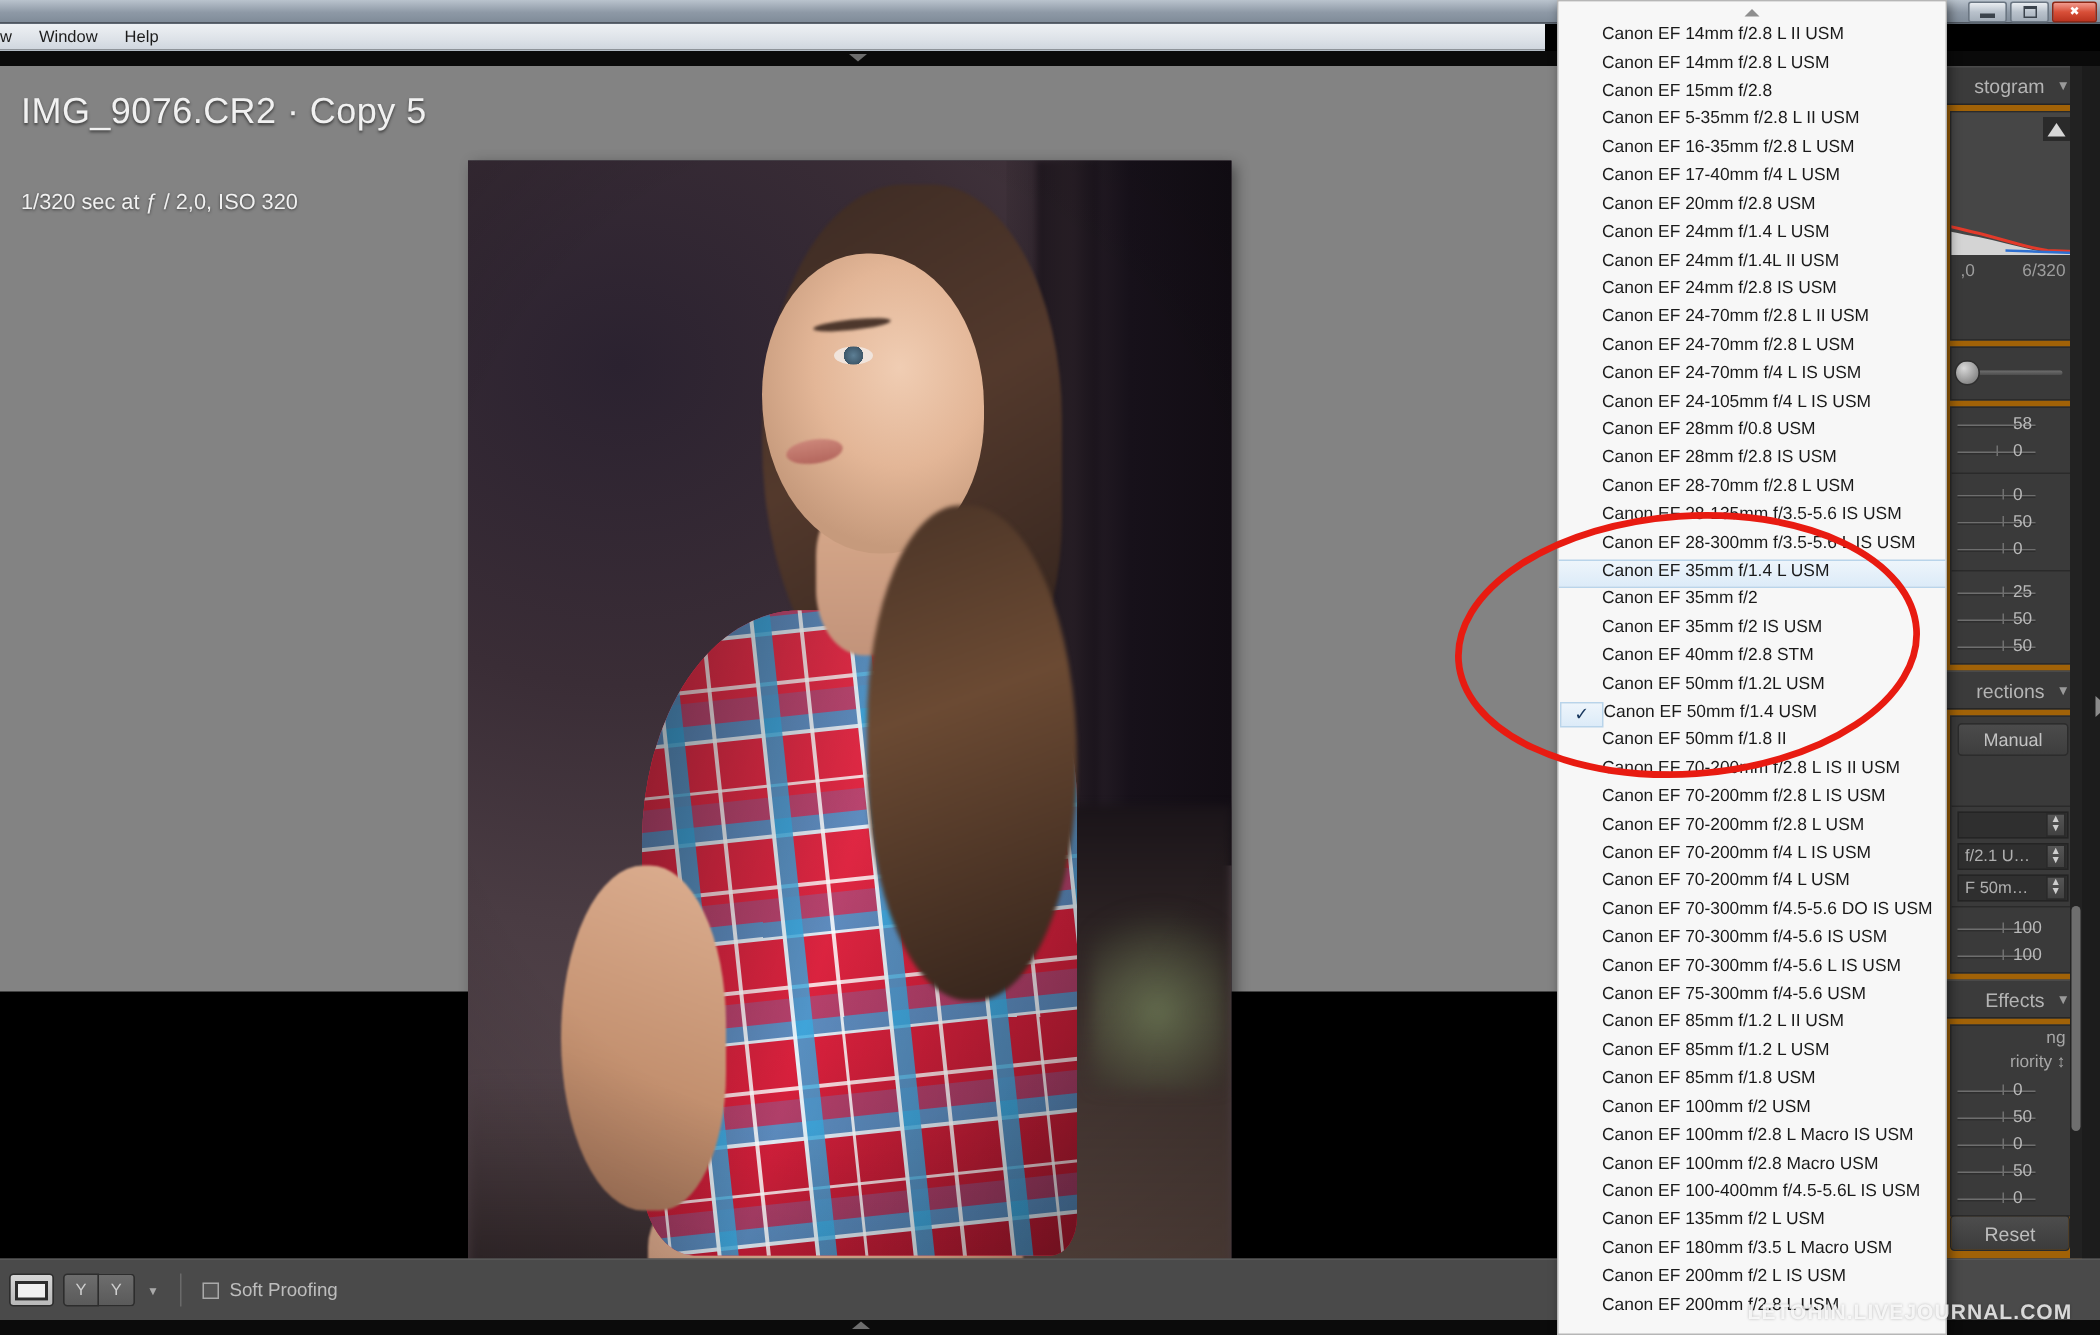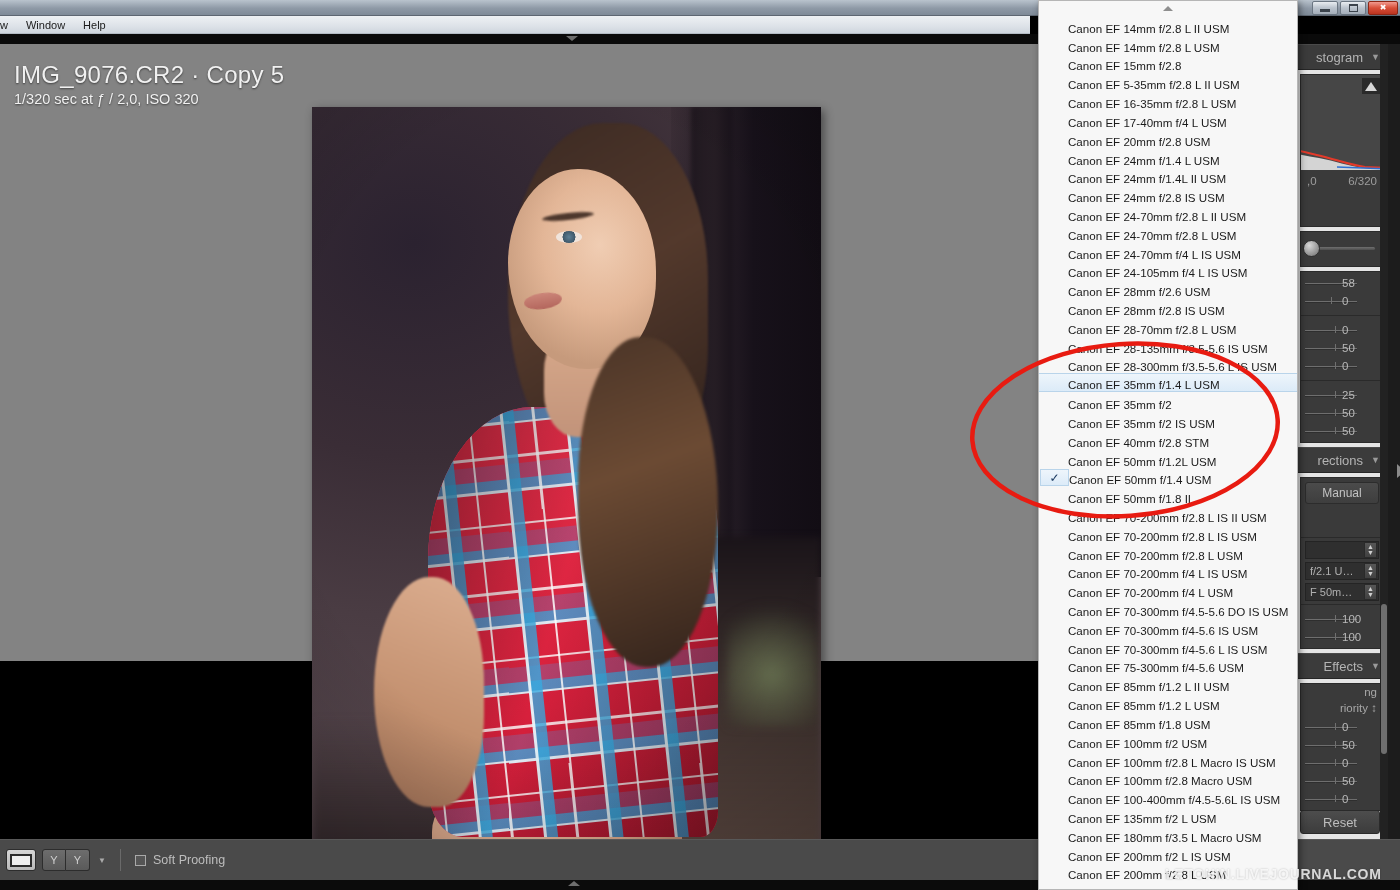--- a/index.html
+++ b/index.html
@@ -64,21 +64,21 @@
     position:absolute; left:0; top:44px; width:1038px; height:617px;
     background:#838383;
   }
   #info-overlay{
     position:absolute; left:14px; top:16px;
     color:#f1f1f1;
     text-shadow:0 1px 2px rgba(0,0,0,.55);
     pointer-events:none;
   }
   #info-title{ font-size:24px; font-weight:400; letter-spacing:.3px; line-height:30px;}
-  #info-line2,#info-line3{ font-size:14.5px; line-height:19px; }
+  #info-line2,#info-line3{ font-size:14.5px; line-height:19px;margin-top:36px; }
 
   
   #photo-frame{
     position:absolute; left:312px; top:63px; width:509px; height:760px;
     box-shadow:3px 3px 9px rgba(0,0,0,.45);
     background:#1b1520;
     overflow:hidden;
   }
   #photo{ position:absolute; inset:0; }
   
@@ -186,21 +186,21 @@
     filter:blur(.8px);
   }
   #photo-vig{
     position:absolute; inset:0;
     background:radial-gradient(115% 95% at 48% 42%, rgba(0,0,0,0) 45%, rgba(0,0,0,.38) 100%);
   }
 
   
   #right-panel{
     position:absolute; left:1296px; top:44px; width:92px; height:795px;
-    background:#e5e5e5;
+    background:#a16207;
     overflow:hidden;
   }
   .rp-head{
     height:26px; background:#3b3b3b;
     border-top:1px solid #4a4a4a; border-bottom:1px solid #262626;
     display:flex; align-items:center; justify-content:flex-end;
     padding-right:8px; gap:8px;
     font-size:13px; color:#b4b4b4;
   }
   .rp-head .caret{ font-size:9px; color:#9a9a9a; }
@@ -344,21 +344,21 @@
     height:14px; display:flex; align-items:center; justify-content:center;
     background:#f7f7f7;
   }
   #lens-scrollup i{
     display:block;width:0;height:0;
     border-left:5px solid transparent;border-right:5px solid transparent;
     border-bottom:5px solid #8e8e8e;
   }
   #lens-list{ padding-top:1px; }
   .lens-item{
-    height:18.82px; display:flex; align-items:flex-end;
+    height:18.82px; display:flex; align-items:flex-start;
     padding-left:0px; white-space:nowrap;
     position:relative;
   }
   .lens-check{
     width:29px; flex:0 0 29px; text-align:center;
     color:#17365d; font-size:12px;
   }
   .lens-label{ flex:1 1 auto; }
   .lens-item.selected{
     background:linear-gradient(#eef5fb,#dcebf8);
@@ -685,21 +685,21 @@
       <div class="lens-item">
         <span class="lens-check"></span>
         <span class="lens-label">Canon EF 24-70mm f/4 L IS USM</span>
       </div>
       <div class="lens-item">
         <span class="lens-check"></span>
         <span class="lens-label">Canon EF 24-105mm f/4 L IS USM</span>
       </div>
       <div class="lens-item">
         <span class="lens-check"></span>
-        <span class="lens-label">Canon EF 28mm f/2.6 USM</span>
+        <span class="lens-label">Canon EF 28mm f/0.8 USM</span>
       </div>
       <div class="lens-item">
         <span class="lens-check"></span>
         <span class="lens-label">Canon EF 28mm f/2.8 IS USM</span>
       </div>
       <div class="lens-item">
         <span class="lens-check"></span>
         <span class="lens-label">Canon EF 28-70mm f/2.8 L USM</span>
       </div>
       <div class="lens-item">

